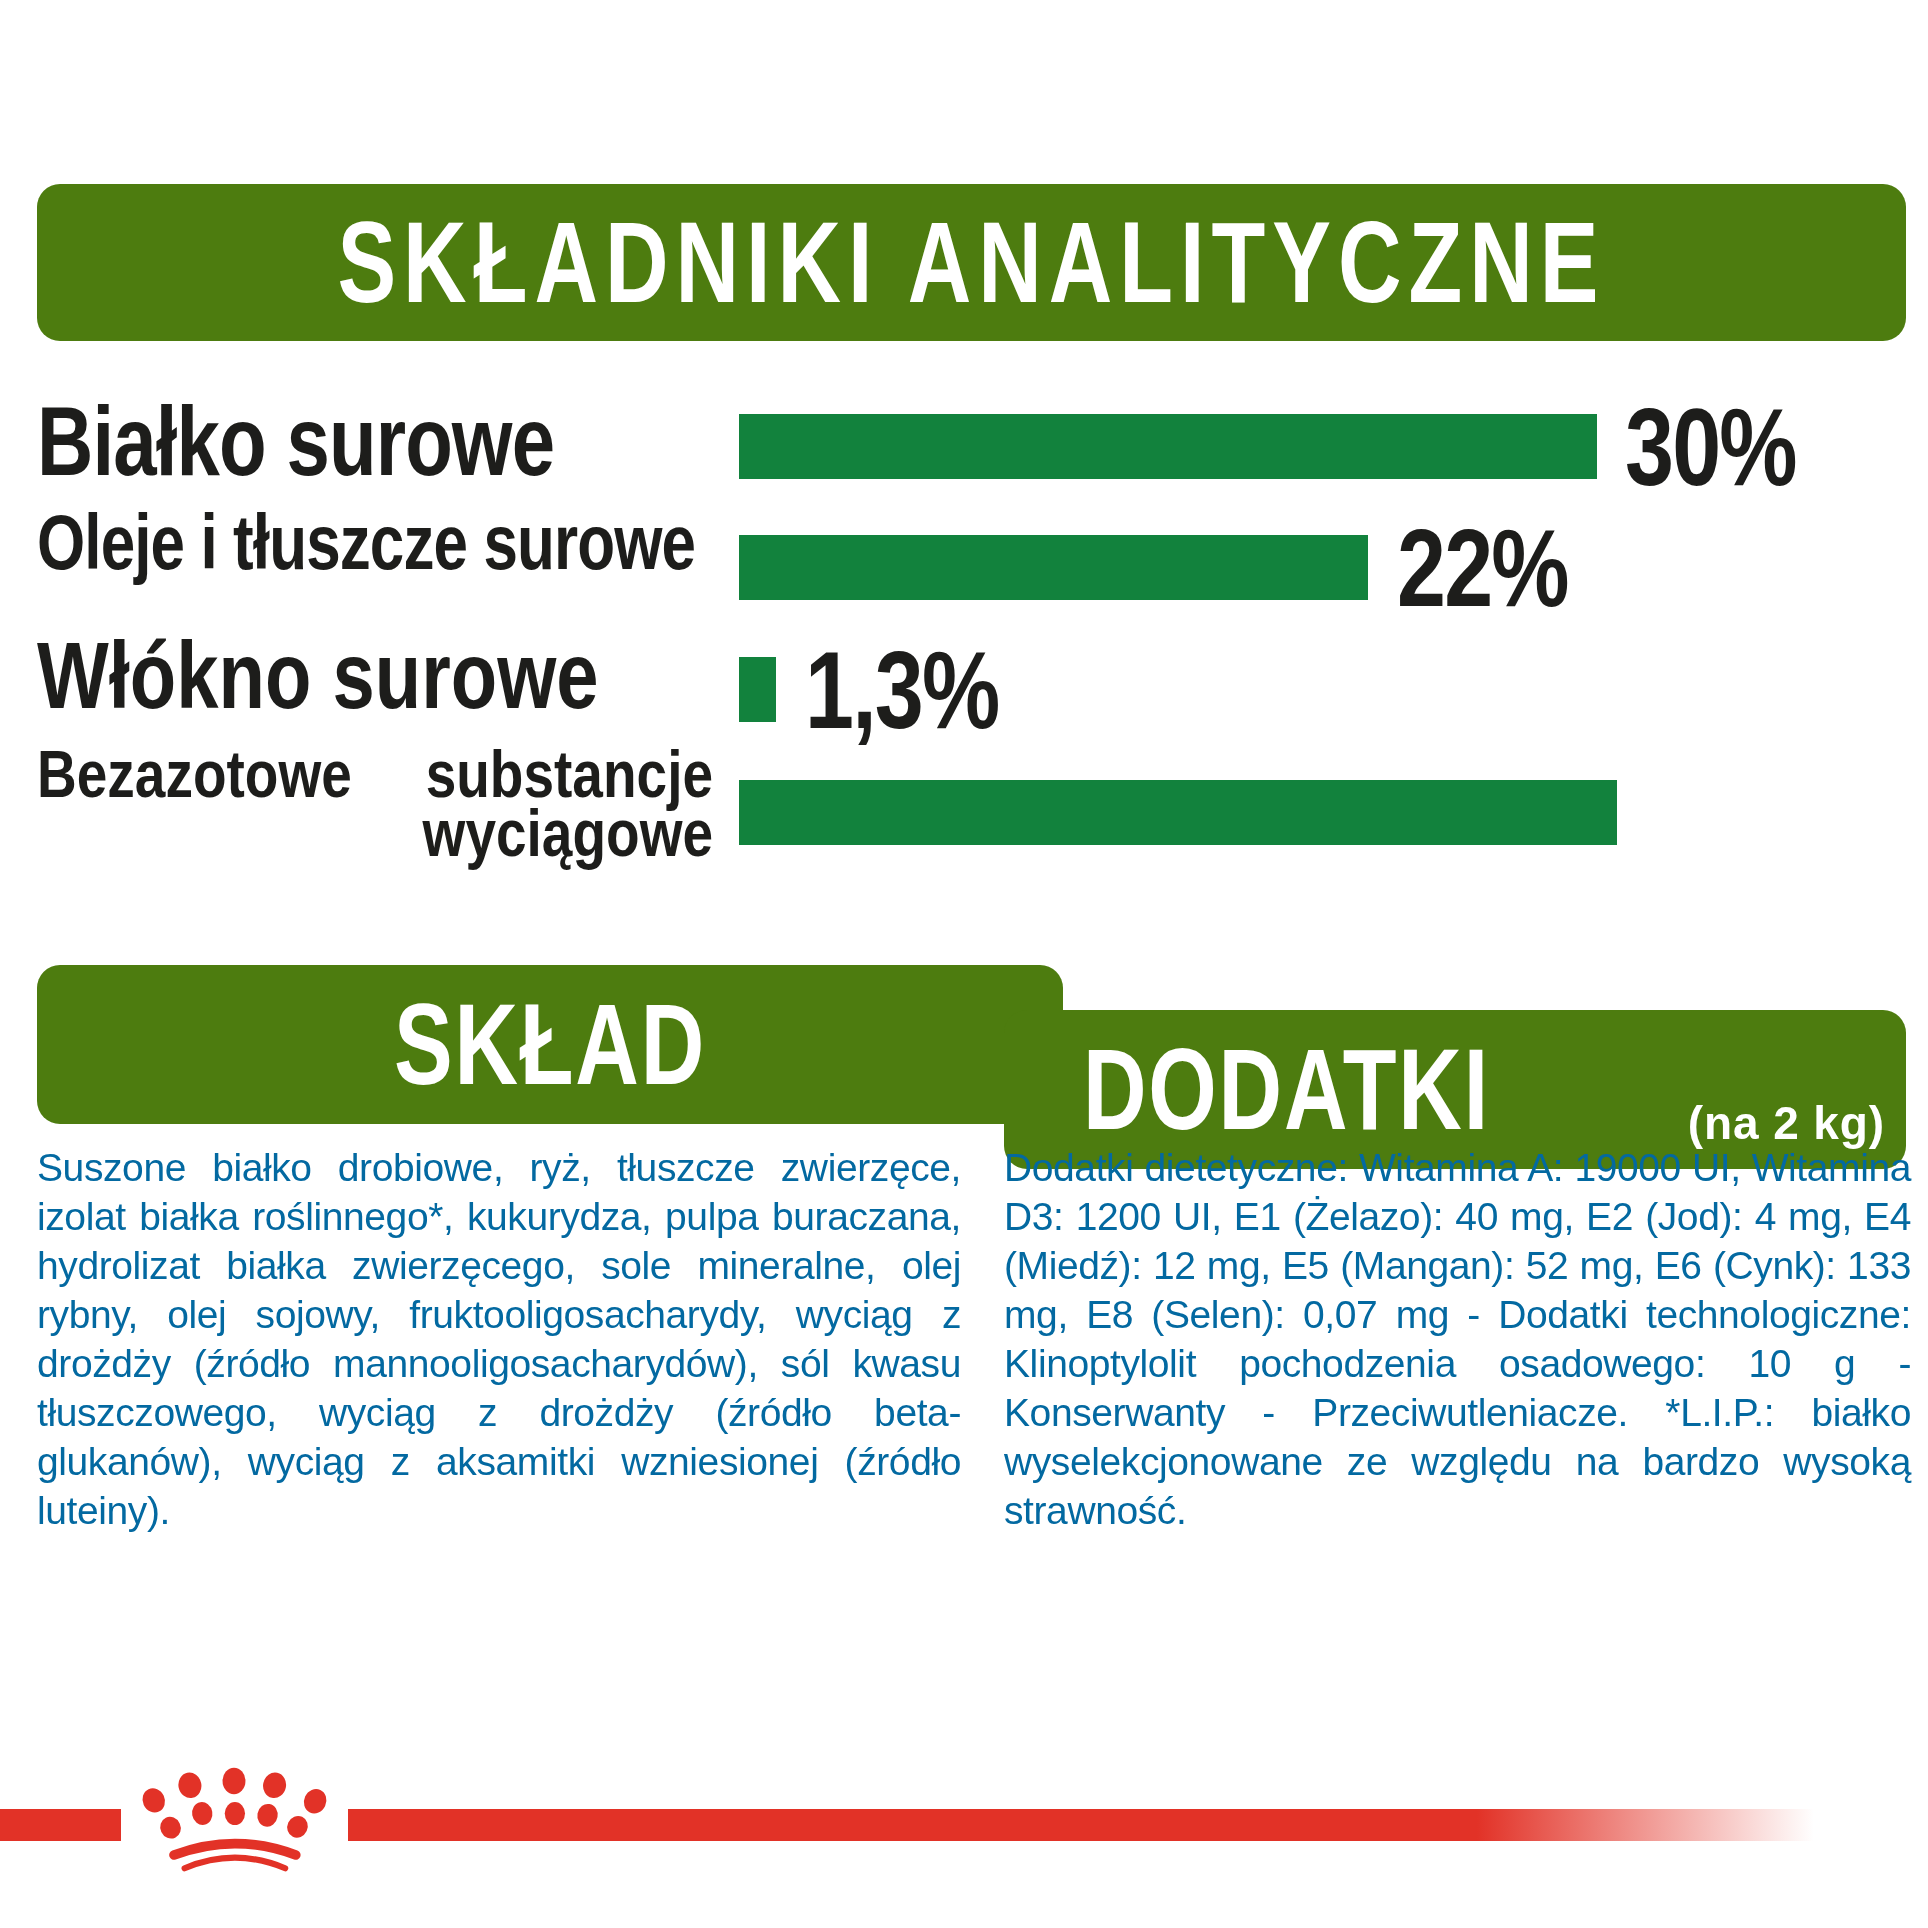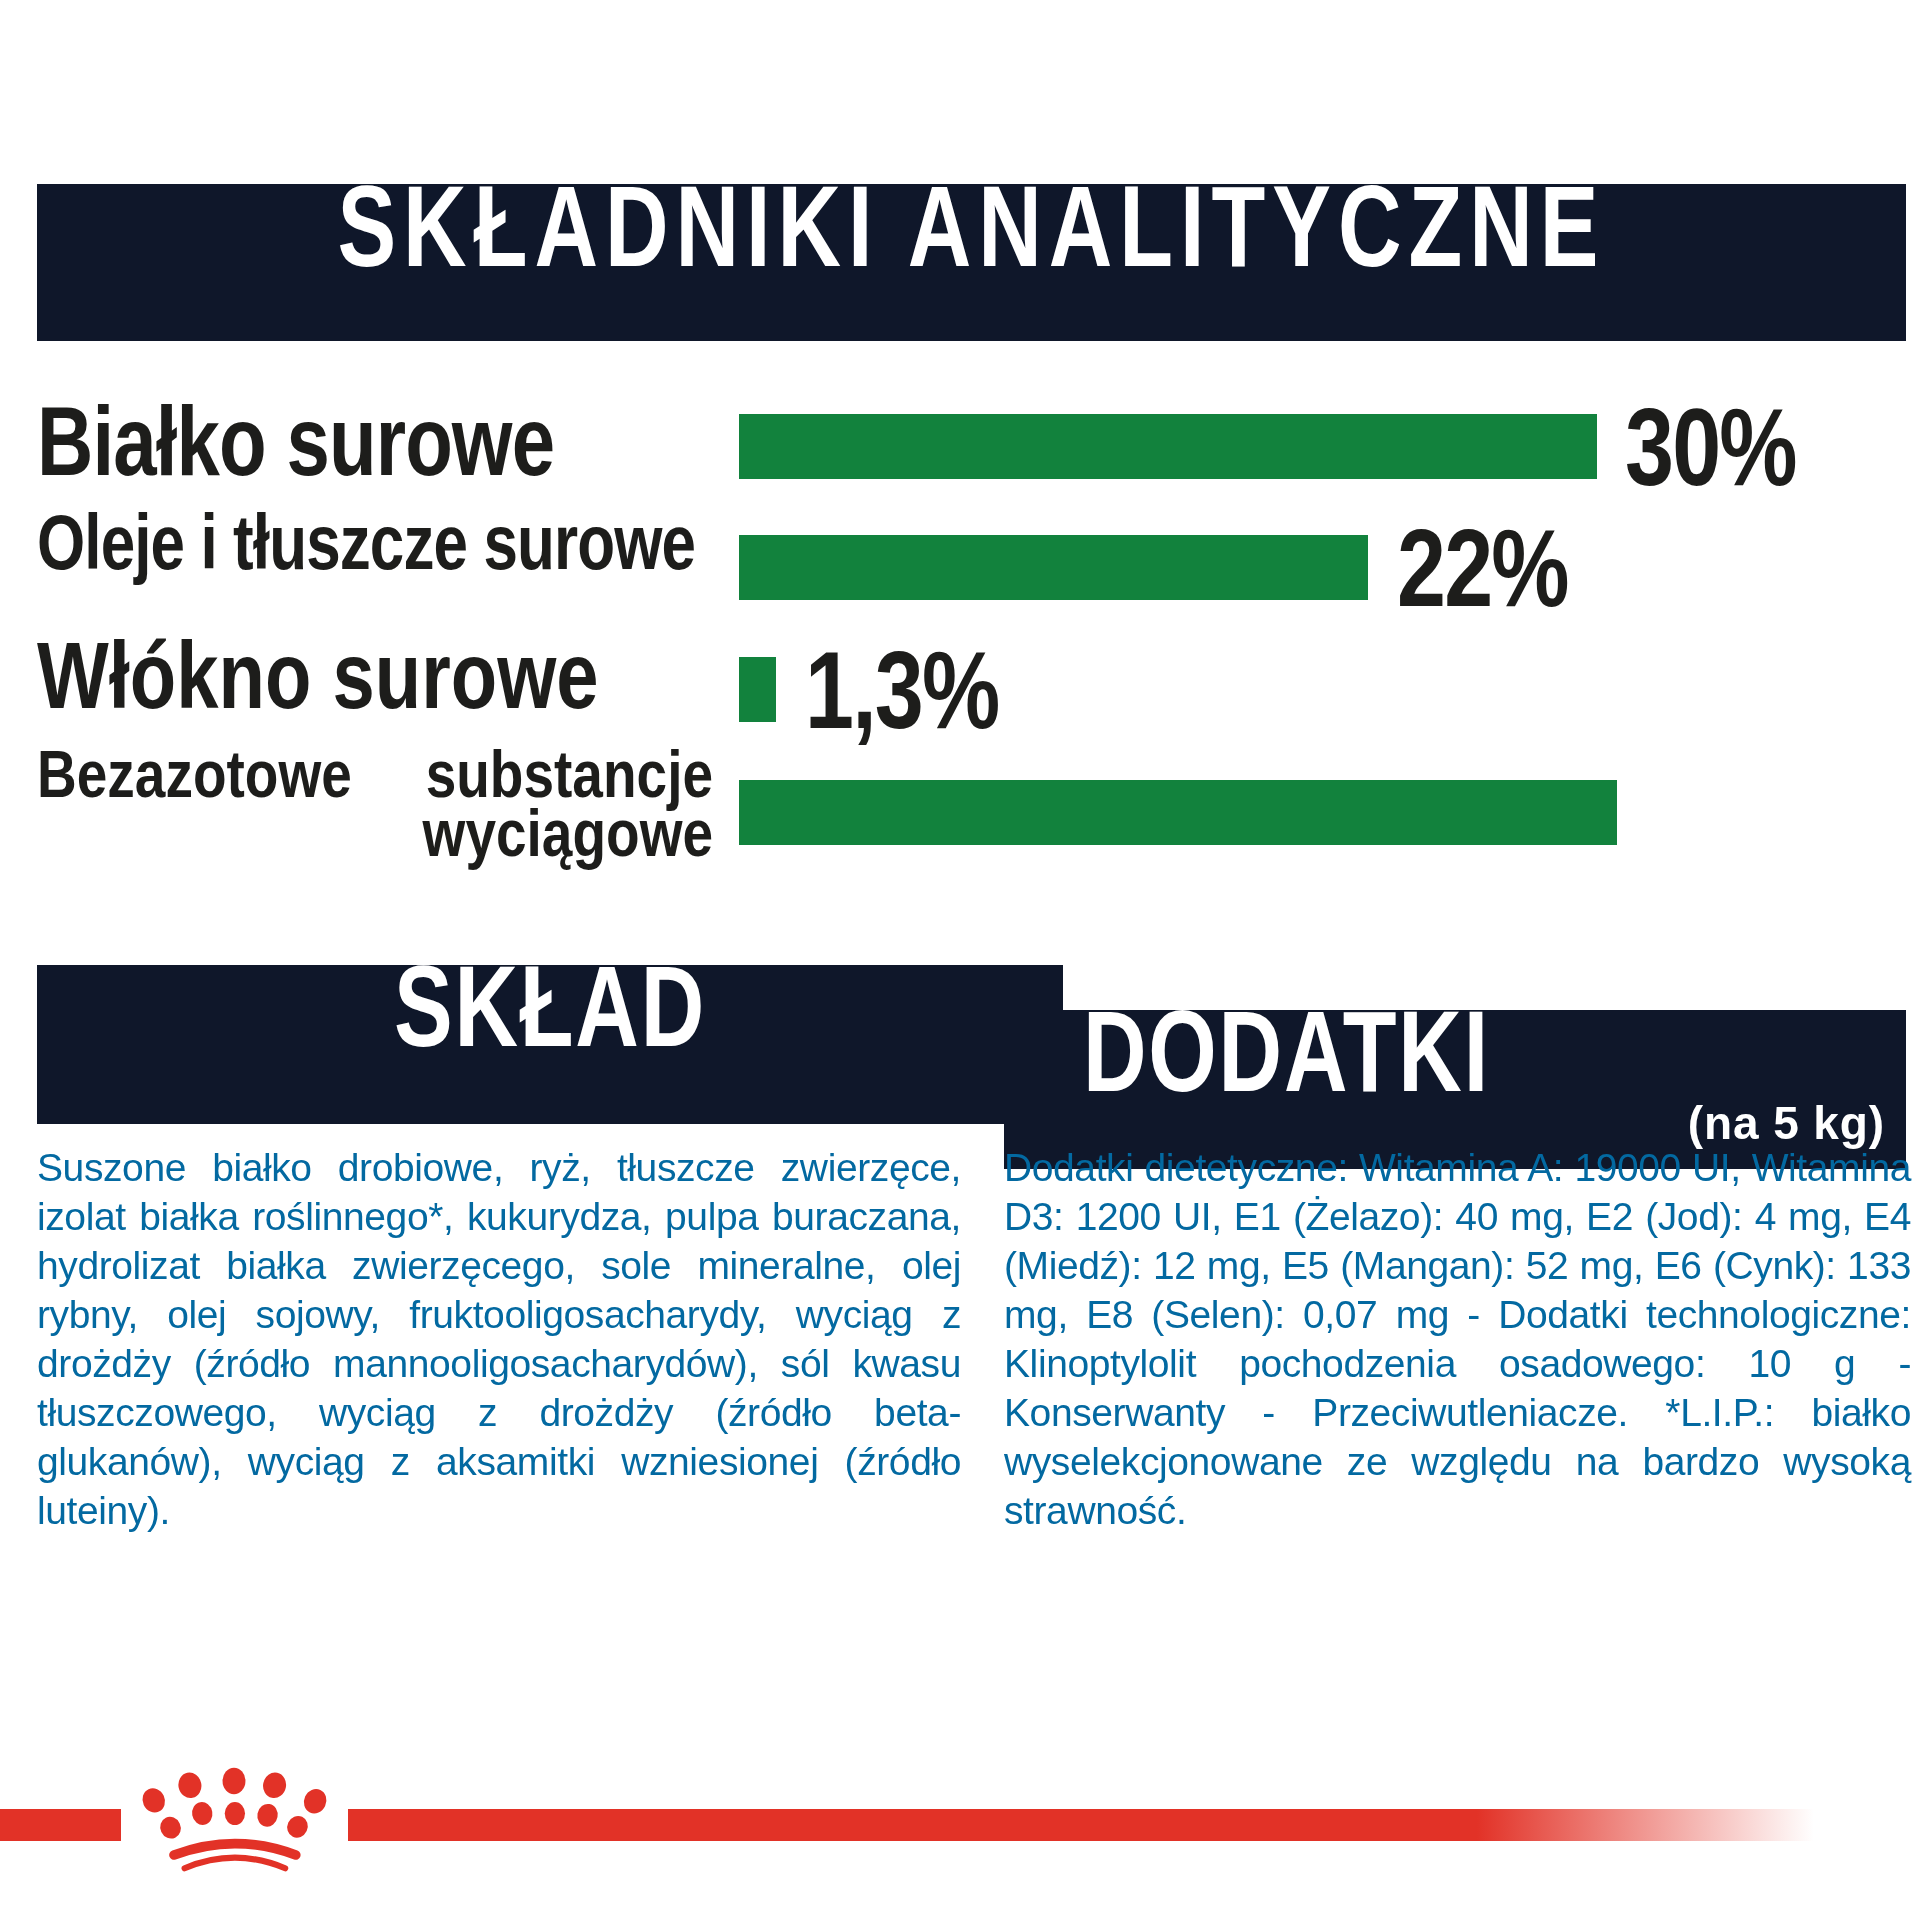--- a/index.html
+++ b/index.html
@@ -1,19 +1,19 @@
 <!DOCTYPE html>
 <html style="font-size:14px"><head>
 <meta charset="utf-8">
 <style>
   html,body{margin:0;padding:0;background:#ffffff;}
   body{width:1929px;height:1929px;font-family:"Liberation Sans",sans-serif;color:#1d1d1b;}
   #page{position:relative;width:1929px;height:1929px;overflow:hidden;background:#fff;}
 
-  .banner{position:absolute;background:#0f172a;display:flex;justify-content:center;}
+  .banner{position:absolute;background:#4d7c0f;display:flex;align-items:center;justify-content:center;border-radius:23px;}
   .banner-title{color:#fff;font-weight:bold;white-space:nowrap;}
   .cond{display:inline-block;transform:scaleY(1.30);transform-origin:center;}
   .cond125{display:inline-block;transform:scaleY(1.25);transform-origin:center;}
 
   #top-banner{left:37px;top:184px;width:1869px;height:157px;}
   #top-banner .banner-title{font-size:88px;letter-spacing:7px;}
 
   
   .bar{position:absolute;left:739px;height:65px;background:#12823D;}
   #bar-0{top:414px;}
@@ -94,21 +94,21 @@
   </div>
   <div class="bar" id="bar-3" style="width: 878px;"></div>
 
   <div class="banner" id="sklad-banner">
     <span class="banner-title cond">SKŁAD</span>
   </div>
   <div class="para" id="sklad-text">Suszone białko drobiowe, ryż, tłuszcze zwierzęce, izolat białka roślinnego*, kukurydza, pulpa buraczana, hydrolizat białka zwierzęcego, sole mineralne, olej rybny, olej sojowy, fruktooligosacharydy, wyciąg z drożdży (źródło mannooligosacharydów), sól kwasu tłuszczowego, wyciąg z drożdży (źródło beta-glukanów), wyciąg z aksamitki wzniesionej (źródło luteiny).</div>
 
   <div class="banner" id="dodatki-banner">
     <span class="banner-title cond">DODATKI</span>
-    <span id="dodatki-sub">(na 5 kg)</span>
+    <span id="dodatki-sub">(na 2 kg)</span>
   </div>
   <div class="para" id="dodatki-text">Dodatki dietetyczne: Witamina A: 19000 UI, Witamina D3: 1200 UI, E1 (Żelazo): 40 mg, E2 (Jod): 4 mg, E4 (Miedź): 12 mg, E5 (Mangan): 52 mg, E6 (Cynk): 133 mg, E8 (Selen): 0,07 mg - Dodatki technologiczne: Klinoptylolit pochodzenia osadowego: 10 g - Konserwanty - Przeciwutleniacze. *L.I.P.: białko wyselekcjonowane ze względu na bardzo wysoką strawność.</div>
 
   <div class="stripe" id="stripe-left"></div>
   <div class="stripe" id="stripe-right"></div>
 
   <svg id="crown-logo" viewBox="0 0 220 130" xmlns="http://www.w3.org/2000/svg">
     <g fill="#E23227">
 
       <ellipse cx="19" cy="41" rx="12.5" ry="14" transform="rotate(-25 19 41)"></ellipse>

